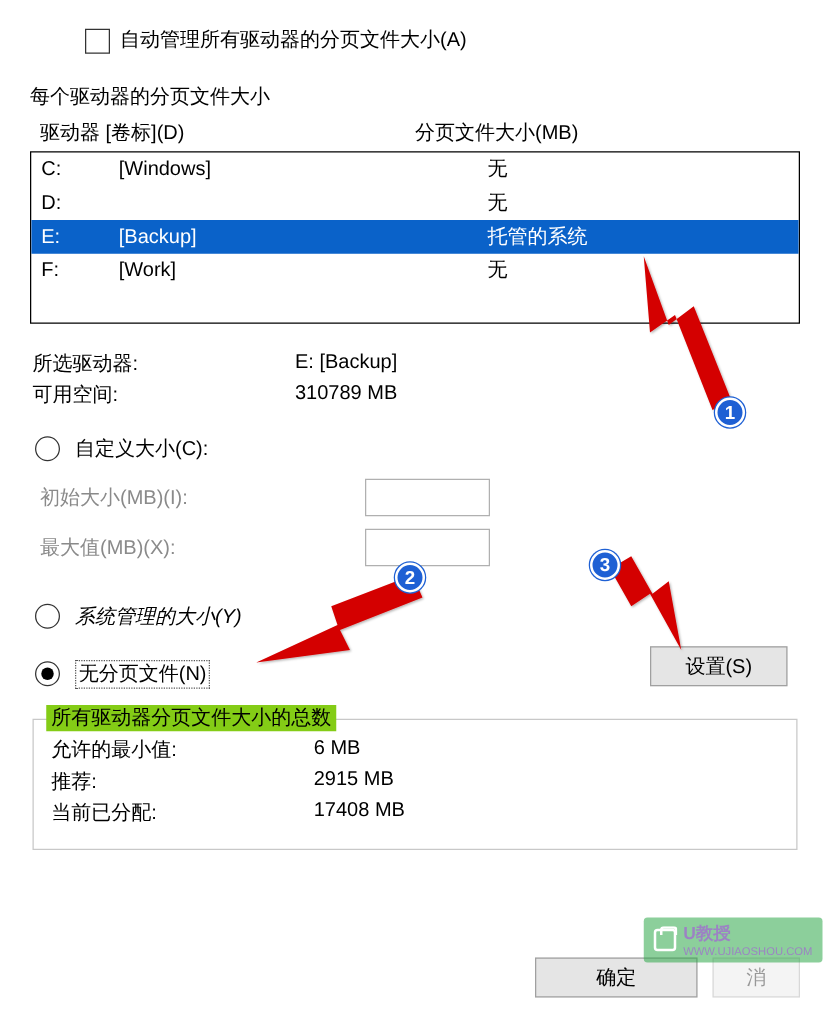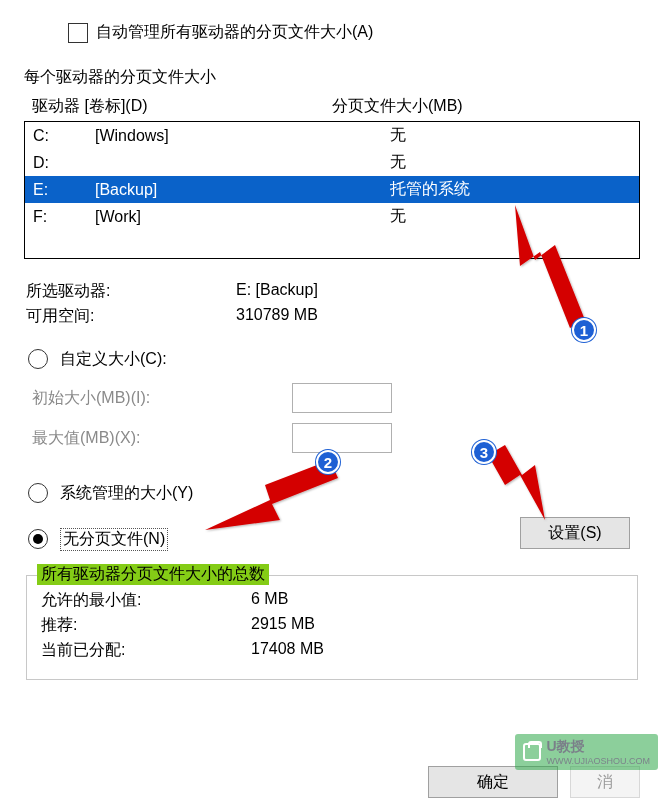--- a/index.html
+++ b/index.html
@@ -172,21 +172,21 @@
     position: absolute;
   }
   .watermark {
     position: absolute;
     right: 6px;
     bottom: 42px;
     display: flex;
     align-items: center;
     gap: 6px;
     font-size: 14px;
-    color: #0f172a;
+    color: #4c1d95;
     background: #2fa84a;
     padding: 4px 8px;
     border-radius: 3px;
     opacity: 0.55;
   }
   .watermark .wicon {
     width: 18px;
     height: 18px;
     border: 2px solid #fff;
     border-radius: 3px;
@@ -257,21 +257,21 @@
 
   <div class="num-row">
     <span class="lbl">初始大小(MB)(I):</span>
     <input type="text" disabled="" value="" style="">
   </div>
   <div class="num-row">
     <span class="lbl">最大值(MB)(X):</span>
     <input type="text" disabled="" value="" style="">
   </div>
 
-  <div class="radio-row" style="margin-top:26px;">
+  <div class="radio-row" style="margin-top:26px;font-style:italic;">
     <div class="radio-circle"></div>
     <span>系统管理的大小(Y)</span>
   </div>
 
   <div class="radio-row">
     <div class="radio-circle checked"></div>
     <span class="radio-label dotted">无分页文件(N)</span>
   </div>
 
   <div class="set-button-row">

